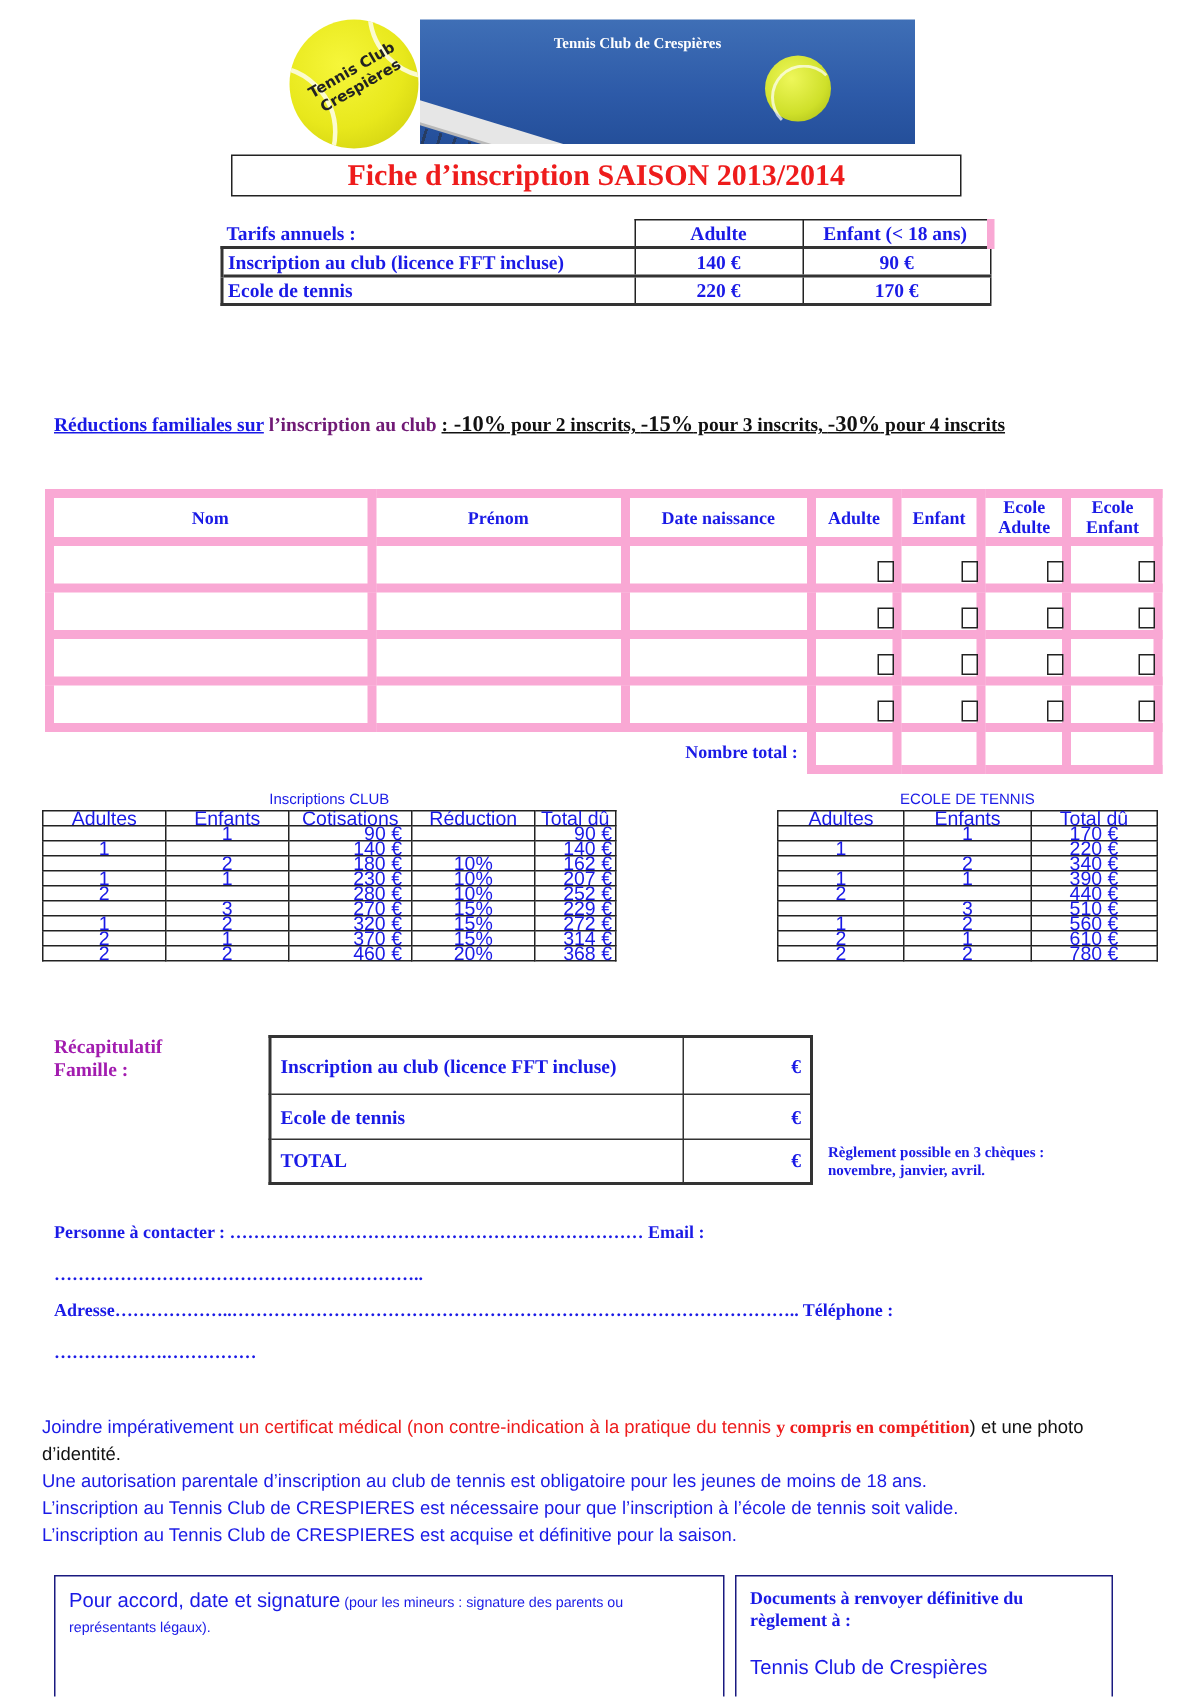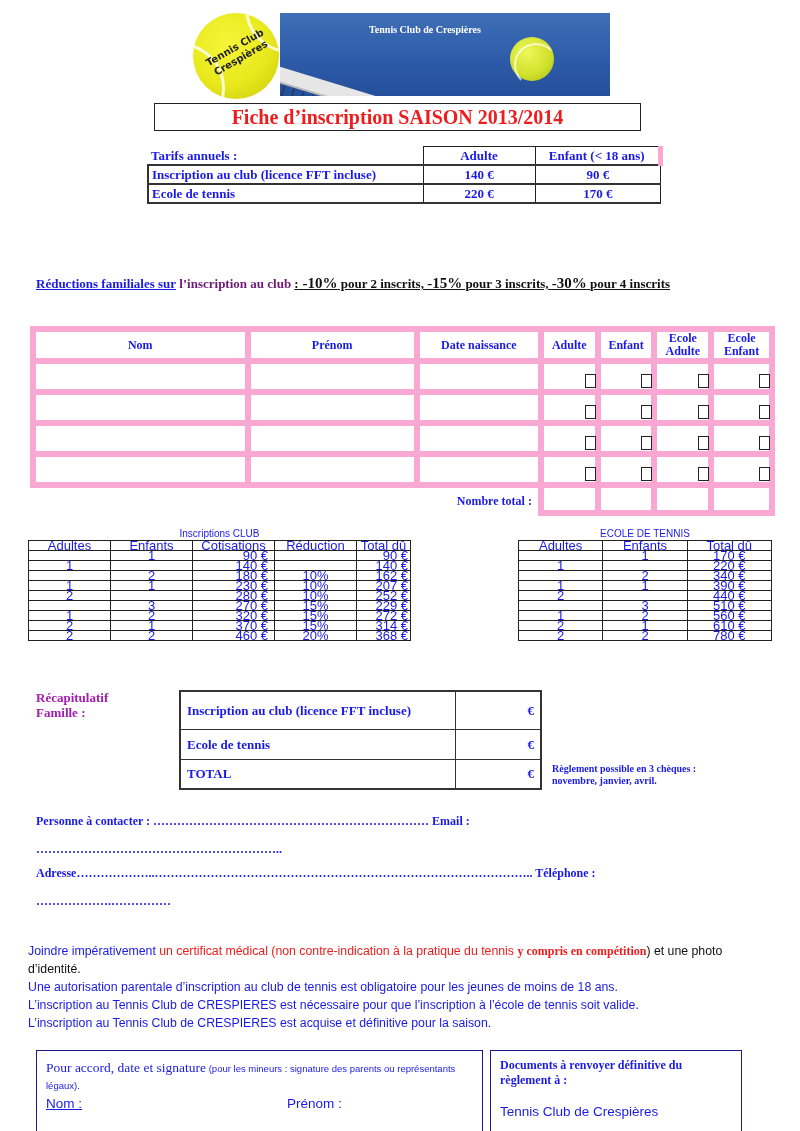--- a/index.html
+++ b/index.html
@@ -95,21 +95,21 @@
   .contact { position: absolute; left: 36px; font-weight: bold; font-size: 12px; color: #1a1ae6; white-space: nowrap; }
   #c1 { top: 814px; } #c2 { top: 842px; } #c3 { top: 866px; } #c4 { top: 894px; }
 
   
   #notes { position: absolute; left: 28px; top: 918px; width: 745px; font-family: "Liberation Sans", sans-serif; font-size: 12.3px; line-height: 18px; margin-top: 24px; }
   #notes .ser { font-family: "Liberation Serif", serif; font-weight: bold; font-size: 12px; }
 
   
   #sig-box { position: absolute; left: 36px; top: 1050px; width: 447px; height: 90px; border: 1px solid #1a1a80; padding: 8px 9px;
     font-family: "Liberation Sans", sans-serif; color: #1a1ae6; }
-  #sig-box .big { font-size: 13.5px; font-family: Liberation Serif, serif; }
+  #sig-box .big { font-size: 13.5px; }
   #sig-box .small { font-size: 9.5px; }
   #sig-box .line1 { line-height: 15px; }
   #sig-box .names { margin-top: 3px; font-size: 13.5px; position: relative; height: 18px; }
   #sig-box .nom { position: absolute; left: 0; text-decoration: underline; }
   #sig-box .prenom { position: absolute; left: 241px; }
   #docs-box { position: absolute; left: 490px; top: 1050px; width: 252px; height: 90px; border: 1px solid #1a1a80; padding: 7px 9px;
     color: #1a1ae6; }
   #docs-box .docs-title { font-family: "Liberation Serif", serif; font-weight: bold; font-size: 12px; line-height: 15px; }
   #docs-box .docs-addr { margin-top: 16px; font-family: "Liberation Sans", sans-serif; font-size: 13.5px; }
 </style>
@@ -421,21 +421,17 @@
 
 <div id="notes">
   <div><span class="blue">Joindre impérativement </span><span class="red">un certificat médical (non contre-indication à la pratique du tennis </span><span class="red ser">y compris en compétition</span><span class="black">) et une photo d’identité.</span></div>
   <div class="blue">Une autorisation parentale d’inscription au club de tennis est obligatoire pour les jeunes de moins de 18 ans.</div>
   <div class="blue">L’inscription au Tennis Club de CRESPIERES est nécessaire pour que l’inscription à l’école de tennis soit valide.</div>
   <div class="blue">L’inscription au Tennis Club de CRESPIERES est acquise et définitive pour la saison.</div>
 </div>
 
 <div id="sig-box">
   <div class="line1"><span class="big">Pour accord, date et signature</span><span class="small"> (pour les mineurs : signature des parents ou représentants légaux).</span></div>
-  <div class="names">
-    <span class="nom">Nom :</span>
-    <span class="prenom">Prénom :</span>
-  </div>
 </div>
 <div id="docs-box">
   <div class="docs-title">Documents à renvoyer définitive du règlement à :</div>
   <div class="docs-addr">Tennis Club de Crespières</div>
 </div>
 
 </body></html>

